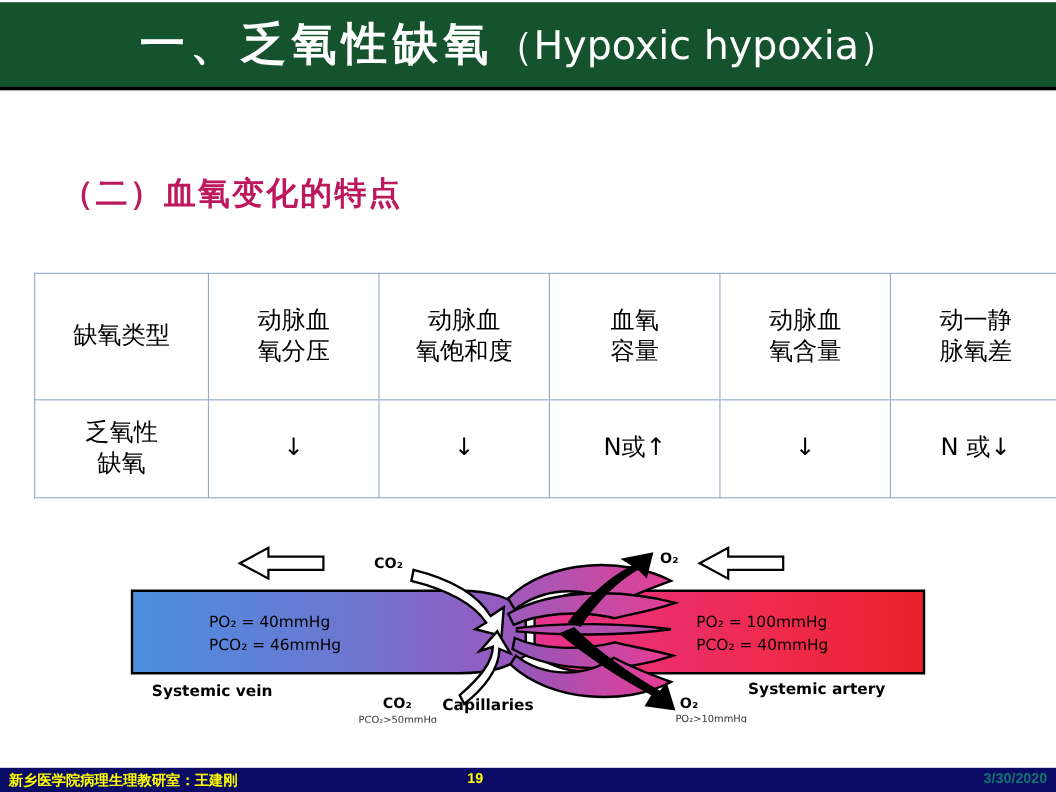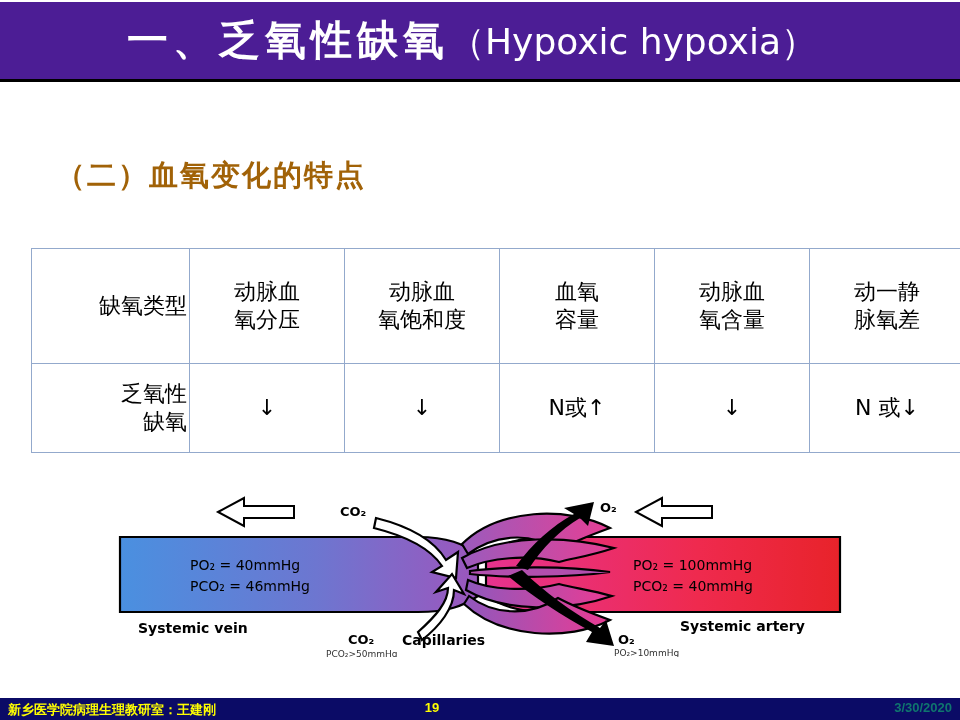--- a/index.html
+++ b/index.html
@@ -13,21 +13,21 @@
     font-family: "Liberation Sans", sans-serif;
     overflow: hidden;
     position: relative;
   }
 
   
   #title-banner {
     position: absolute;
     left: 0; top: 2px;
     width: 960px; height: 80px;
-    background: #4c1d95;
+    background: #14532d;
     border-bottom: 3px solid #000000;
     box-sizing: border-box;
     display: flex;
     align-items: center;
     justify-content: center;
   }
   #title-text {
     color: #ffffff;
     font-size: 41px;
     line-height: 1;
@@ -43,21 +43,21 @@
   }
   #title-text .en {
     font-size: 36px;
     letter-spacing: 0px;
   }
 
   
   #subheading {
     position: absolute;
     left: 56px; top: 156px;
-    color: #a16207;
+    color: #be185d;
     font-size: 29px;
     font-weight: 700;
     letter-spacing: 2px;
     font-family: "DejaVu Sans", "Liberation Sans", sans-serif;
     white-space: nowrap;
   }
 
   
   #oxygen-table {
     position: absolute;
@@ -78,21 +78,21 @@
   #oxygen-table tr.head-row td {
     height: 114px;
     font-size: 22px;
     line-height: 1.28;
   }
   #oxygen-table tr.data-row td {
     height: 88px;
     font-size: 22px;
     line-height: 1.28;
   }
-  #oxygen-table td.col-0 { width: 153px; text-align: right; }
+  #oxygen-table td.col-0 { width: 153px; }
   #oxygen-table td.col-1 { width: 150px; }
   #oxygen-table td.col-2 { width: 150px; }
   #oxygen-table td.col-3 { width: 150px; }
   #oxygen-table td.col-4 { width: 150px; }
   #oxygen-table td.col-5 { width: 150px; }
   #oxygen-table .arrow-cell {
     font-size: 25px;
     font-family: "DejaVu Sans", sans-serif;
   }
 

